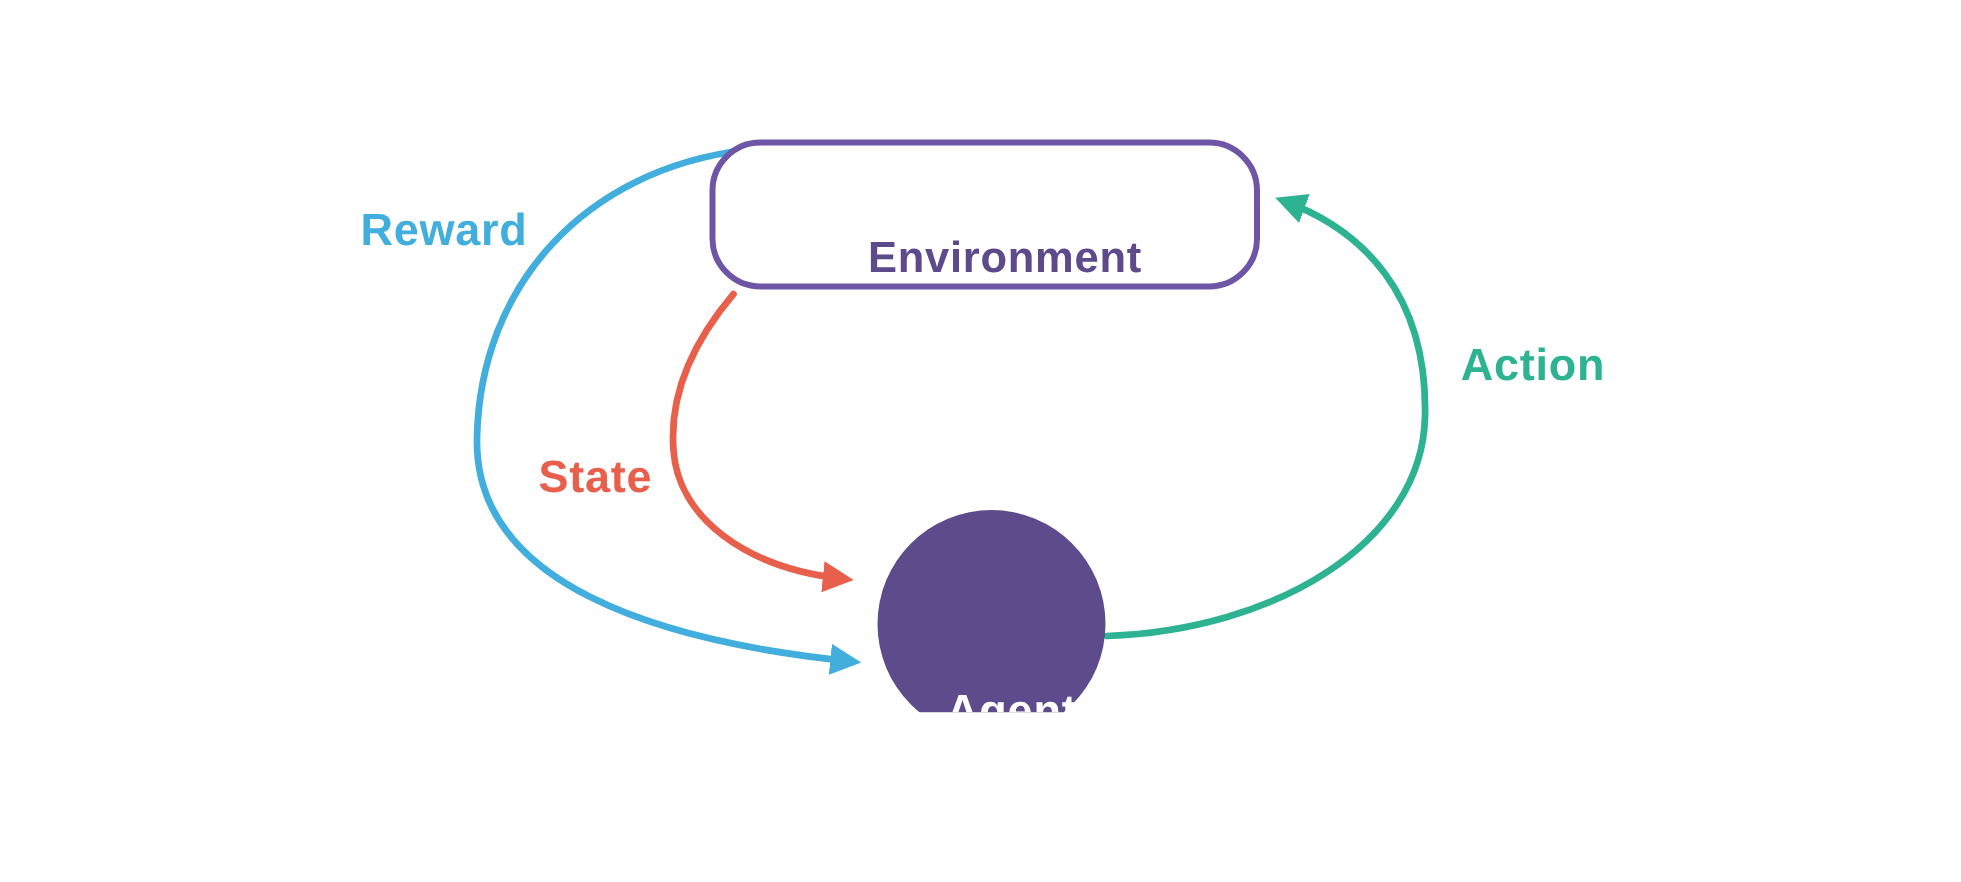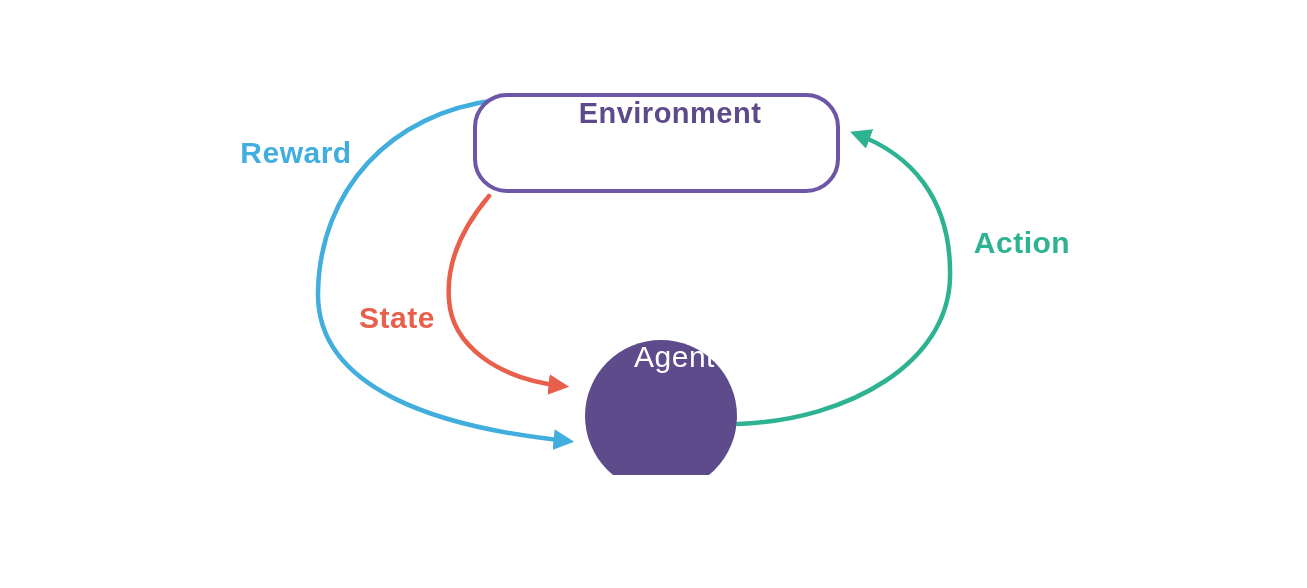--- a/index.html
+++ b/index.html
@@ -28,21 +28,21 @@
     stroke-linecap: round;
   }
   .edge-label {
     font-weight: 700;
     font-size: 30px;
     letter-spacing: 0.5px;
   }
   .node {
     position: absolute;
     display: flex;
-    align-items: flex-start;
+    align-items: flex-end;
     justify-content: center;
     box-sizing: border-box;
     text-align: center;
     padding-left: 27px;
   }
   .env {
     left: 473px;
     top: 93px;
     width: 367px;
     height: 100px;
@@ -56,21 +56,21 @@
   }
   .agent {
     left: 585px;
     top: 340px;
     width: 152px;
     height: 152px;
     border-radius: 50%;
     background: #5e4b8b;
     color: #ffffff;
     font-size: 30px;
-    font-weight: 400;
+    font-weight: 700;
     letter-spacing: 0.5px;
   }
 </style>
 </head>
 <body>
 
 <div class="canvas">
 
   <svg class="arrows" viewBox="0 0 1307 588">
     <defs>

